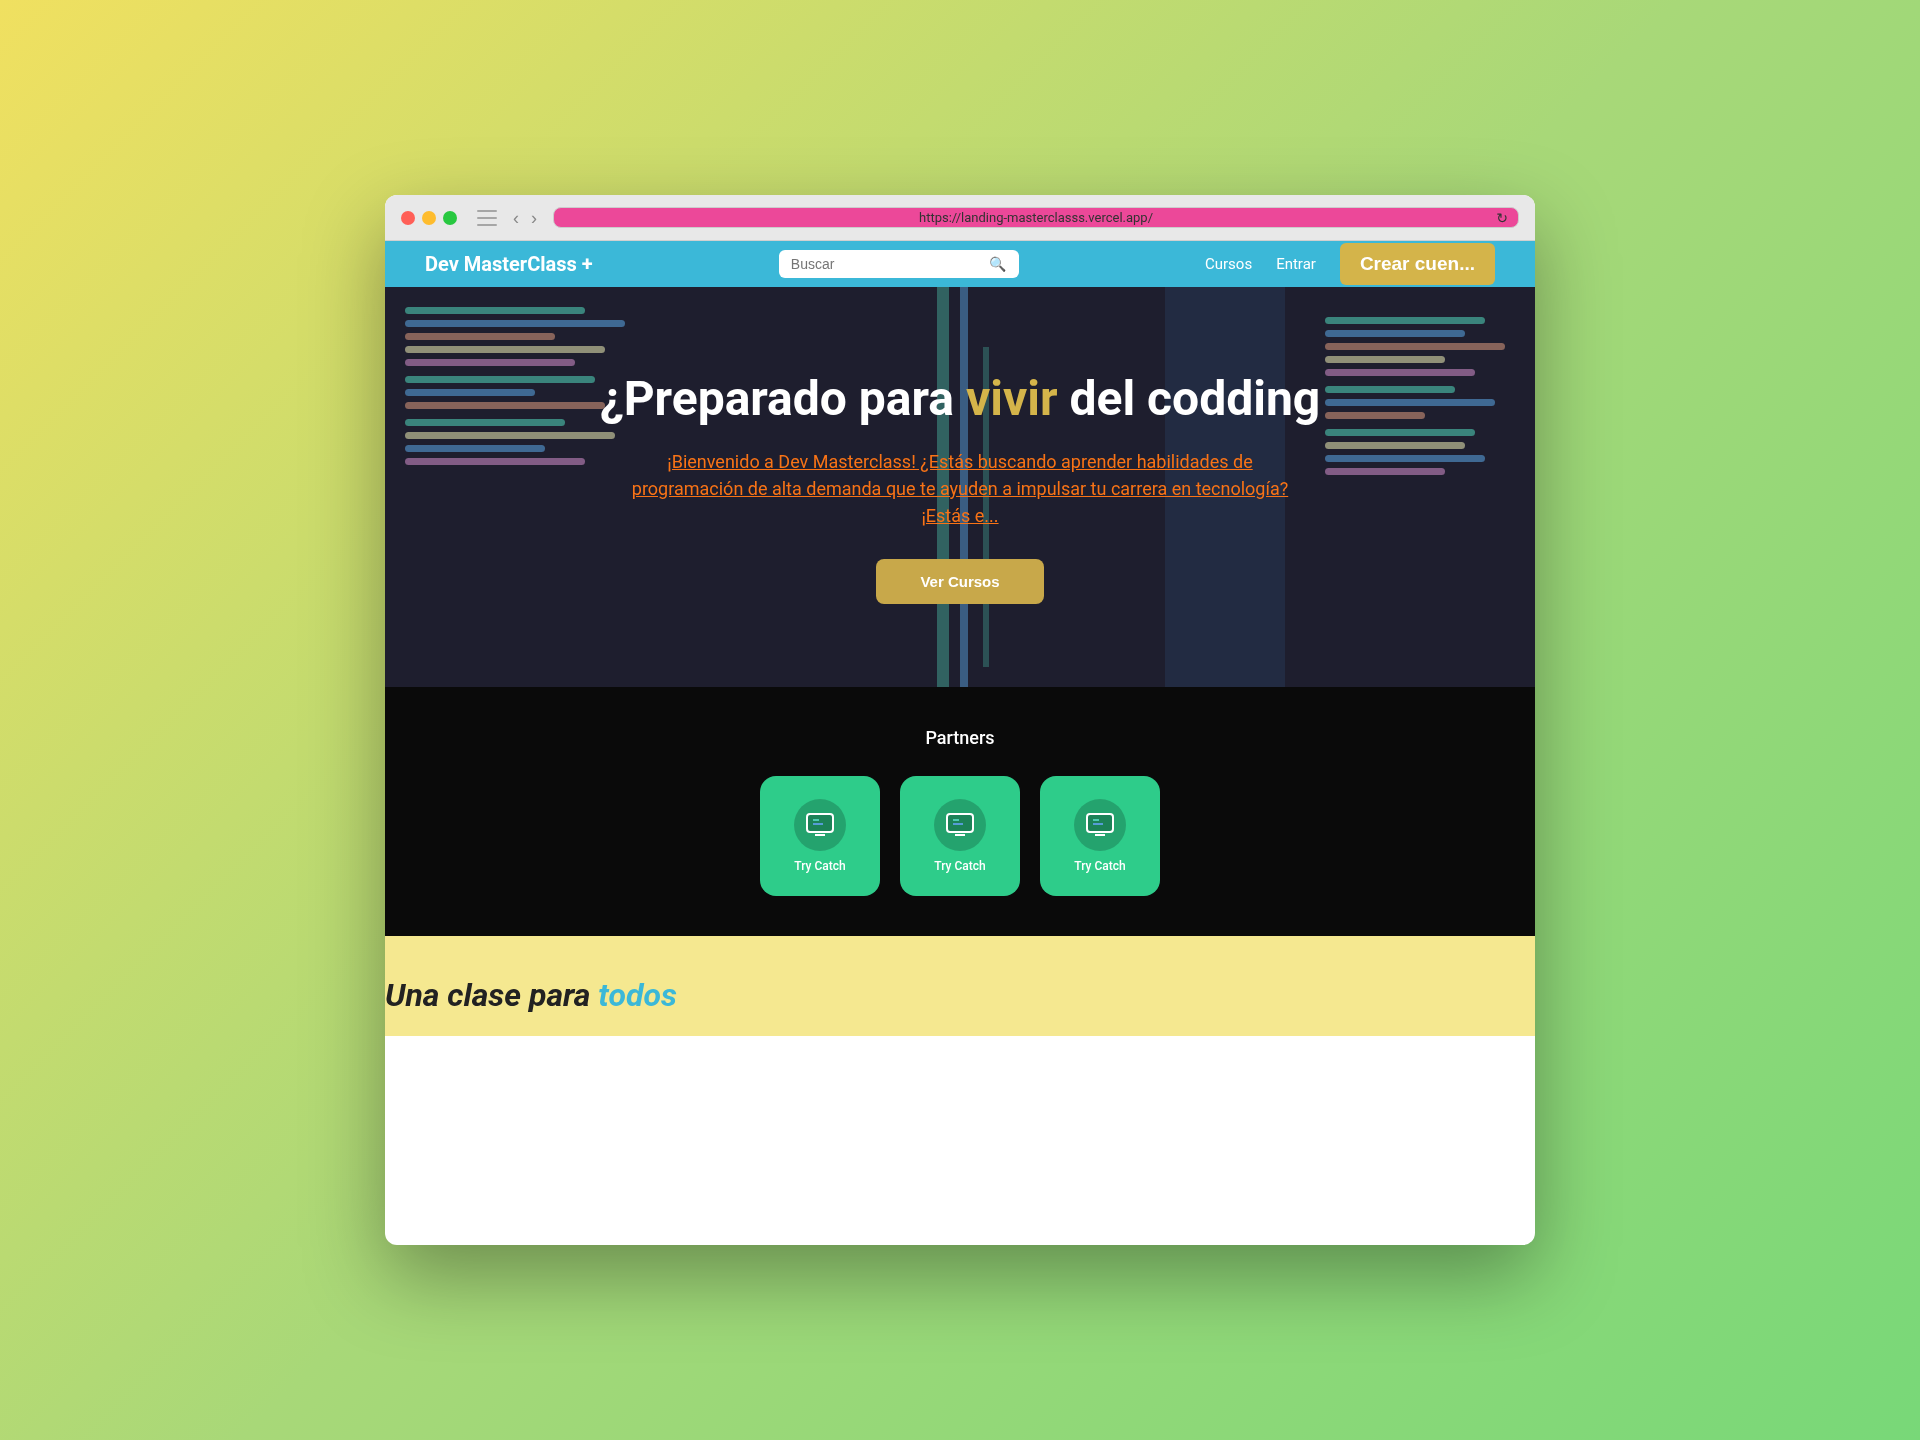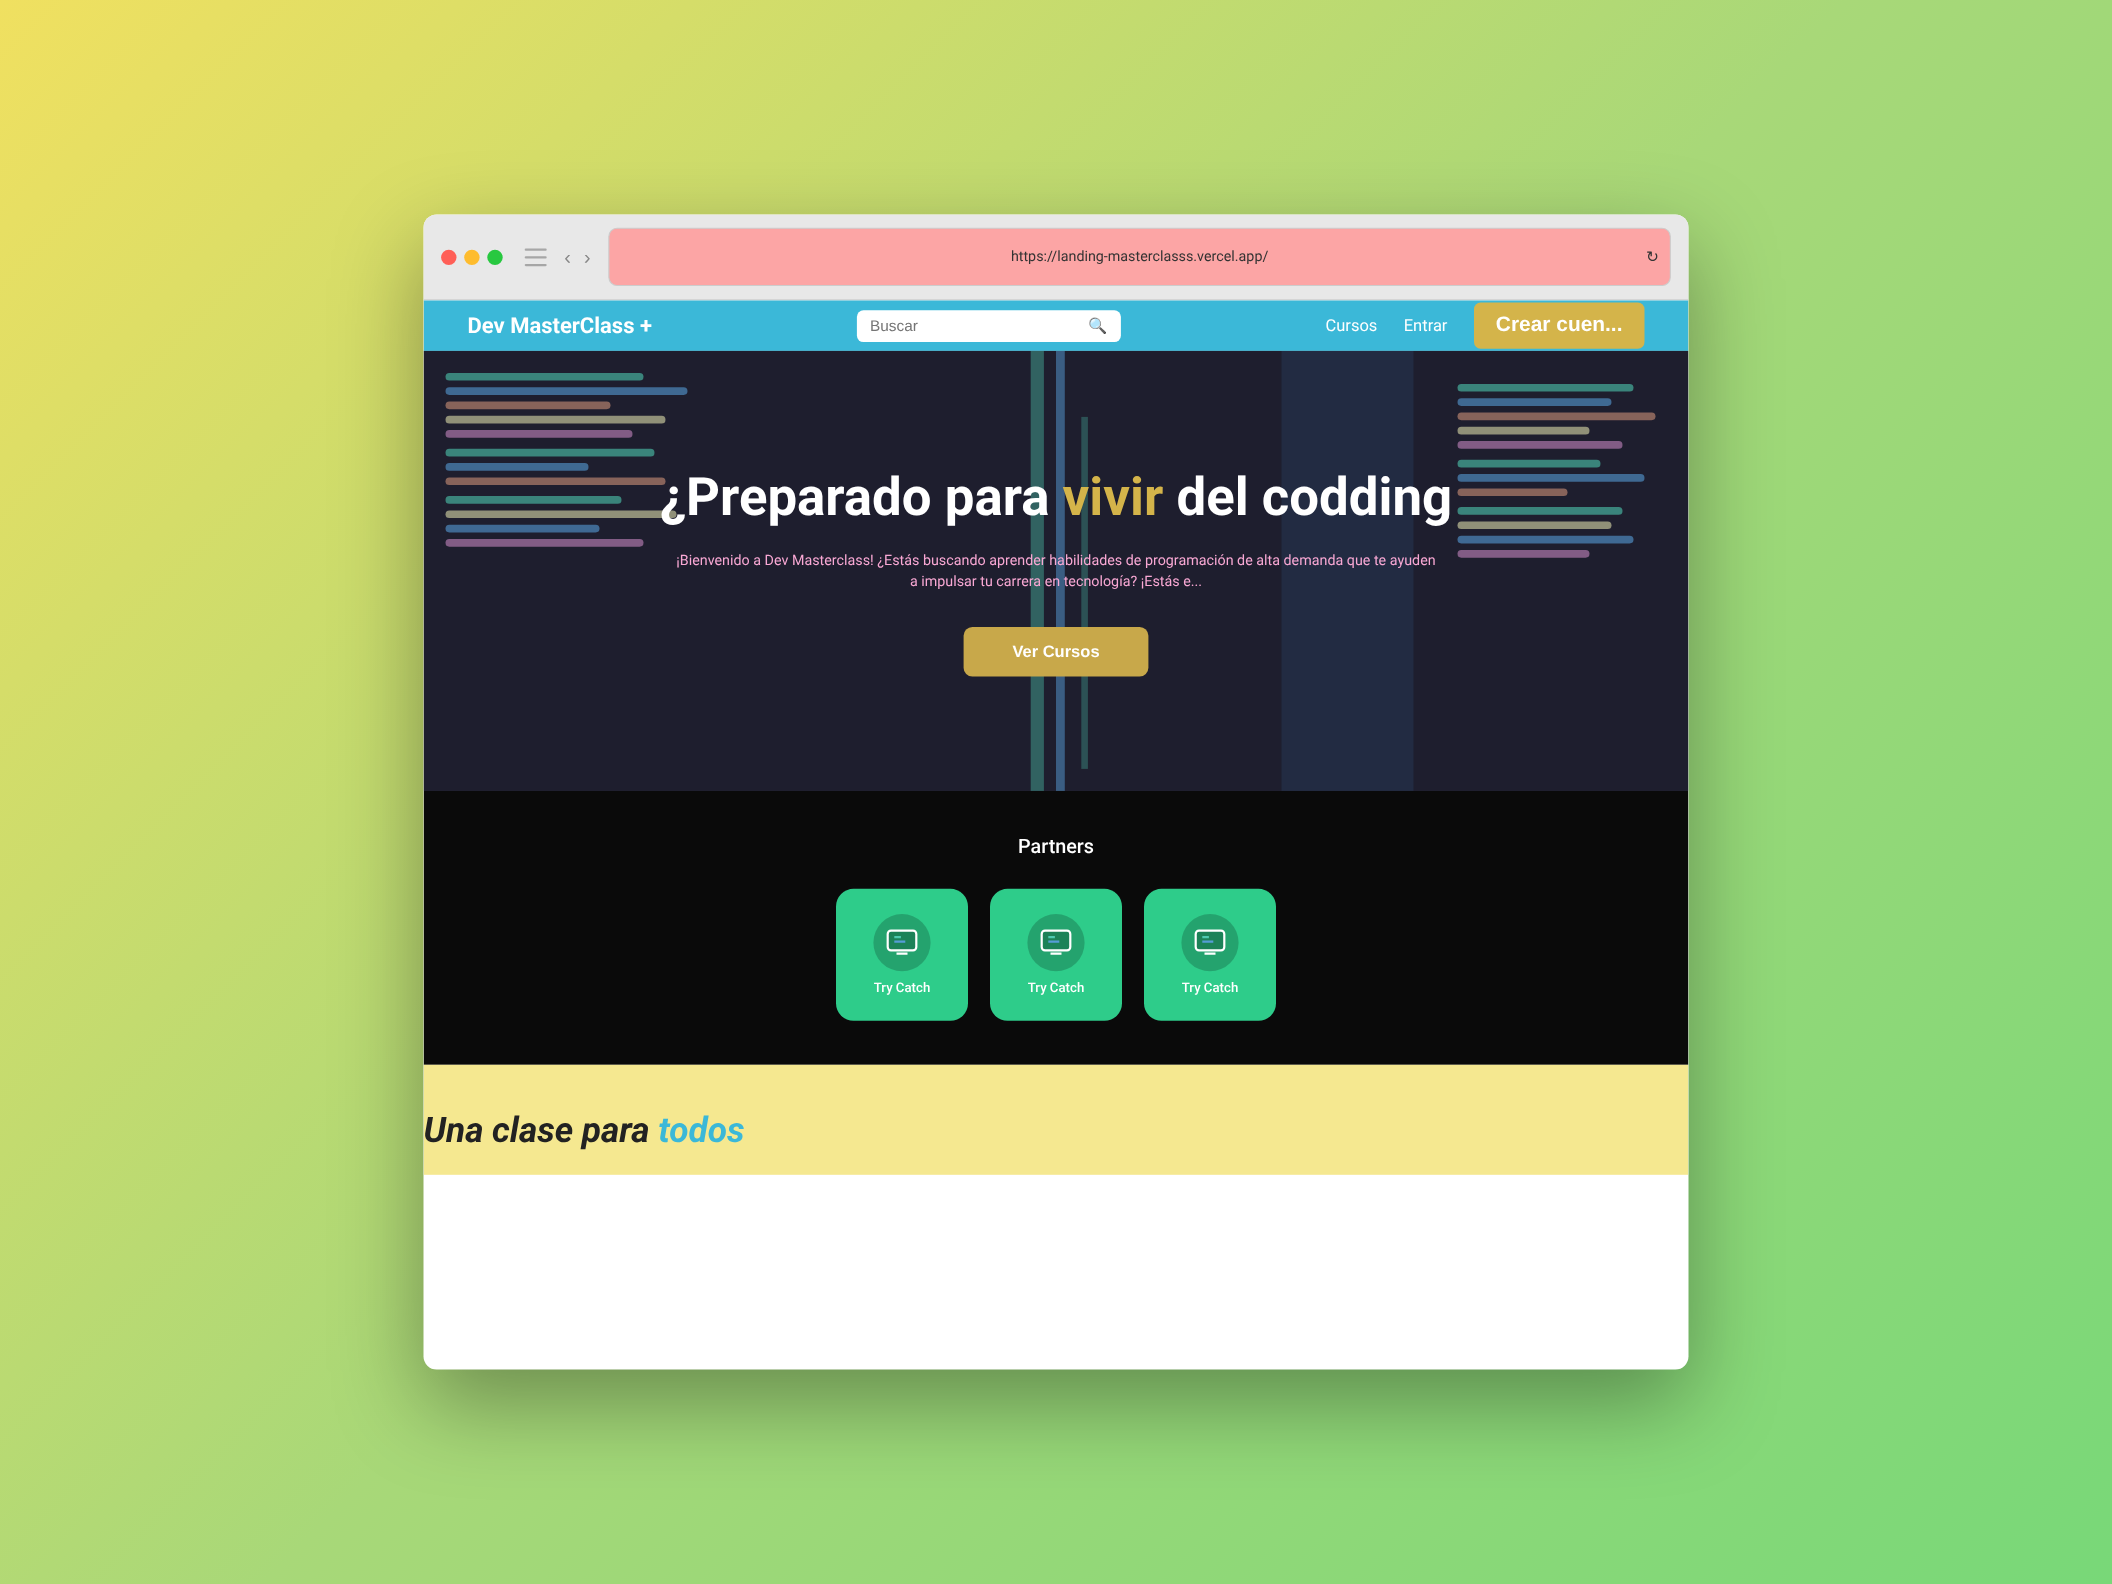--- a/index.html
+++ b/index.html
@@ -81,24 +81,24 @@
       border: none;
       font-size: 18px;
       color: #888;
       cursor: pointer;
       padding: 0 4px;
       line-height: 1;
     }
 
     .address-bar {
       flex: 1;
-      background: #fca5a5;
+      background: #ec4899;
       border: 1px solid #ccc;
       border-radius: 8px;
-      padding: 18px 12px;
+      padding: 2px 12px;
       font-size: 13px;
       color: #333;
       display: flex;
       align-items: center;
       justify-content: center;
       position: relative;
     }
 
     .address-bar span {
       color: #333;
@@ -241,25 +241,26 @@
       color: #fff;
       margin-bottom: 20px;
       line-height: 1.2;
     }
 
     .hero-title .highlight {
       color: #d4b44a;
     }
 
     .hero-subtitle {
-      font-size: 13px;
-      color: #f9a8d4;
+      font-size: 18px;
+      color: #f97316;
       max-width: 700px;
       margin-bottom: 30px;
       line-height: 1.5;
+      text-decoration: underline;
     }
 
     .hero-btn {
       background: #c8a84a;
       color: #fff;
       border: none;
       padding: 14px 44px;
       border-radius: 8px;
       font-size: 15px;
       font-weight: 600;

